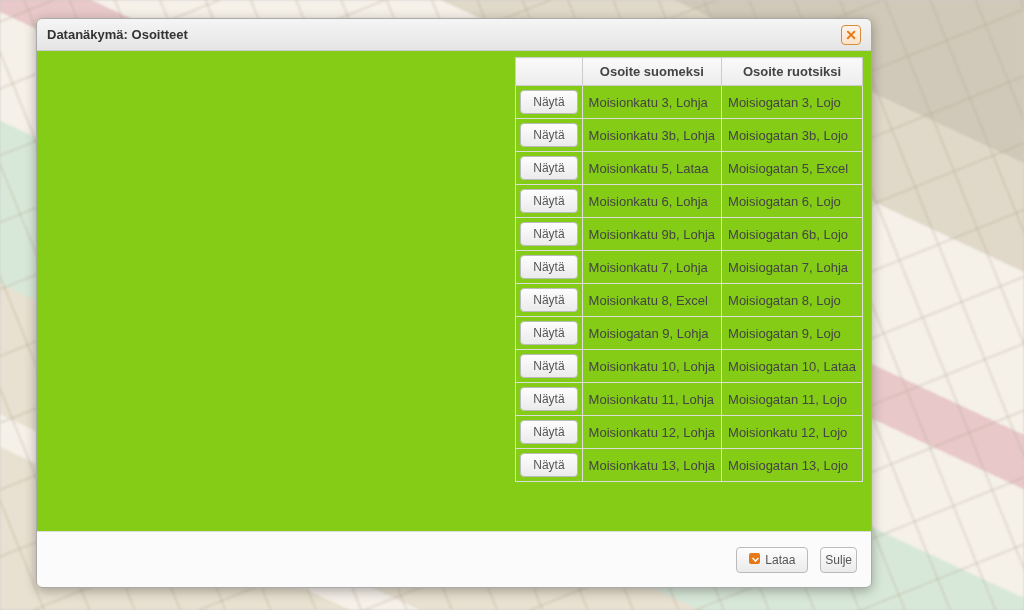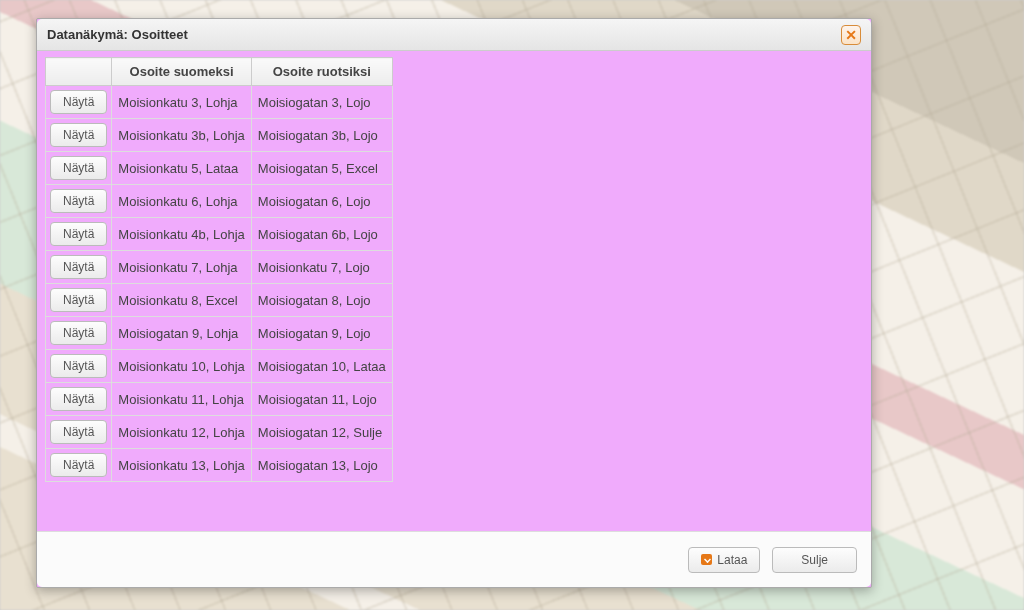--- a/index.html
+++ b/index.html
@@ -28,23 +28,23 @@
       background:
         repeating-linear-gradient(68deg, transparent 0 40px, rgba(180,170,150,0.3) 40px 42px),
         repeating-linear-gradient(-22deg, transparent 0 60px, rgba(180,170,150,0.3) 60px 62px);
     }
     .dialog {
       position: absolute;
       left: 36px;
       top: 18px;
       width: 836px;
       height: 570px;
-      background: #f0abfc;
+      background: #84cc16;
       border: 1px solid #aaa;
-      border-radius: 2px;
+      border-radius: 7px;
       box-shadow: 0 3px 12px rgba(0,0,0,0.3);
       display: flex;
       flex-direction: column;
     }
     .titlebar {
       background: linear-gradient(#f5f5f5, #e5e5e5);
       border-bottom: 1px solid #ccc;
       border-radius: 5px 5px 0 0;
       padding: 8px 10px;
       display: flex;
@@ -72,20 +72,21 @@
       display: flex;
       align-items: center;
       justify-content: center;
     }
     .content {
       flex: 1;
       padding: 6px 8px 6px 8px;
       overflow: hidden;
       display: flex;
       flex-direction: column;
+      align-items: flex-end;
     }
     .scroll-wrap {
       flex: 1;
       overflow-y: scroll;
       border-right: 0;
     }
     .scroll-wrap::-webkit-scrollbar { width: 16px; }
     .scroll-wrap::-webkit-scrollbar-track { background: #f1f1f1; }
     .scroll-wrap::-webkit-scrollbar-thumb { background: #c1c1c1; border-radius: 2px; }
     table {
@@ -131,21 +132,20 @@
     }
     .download-btn {
       background: linear-gradient(#fdfdfd, #ebebeb);
       border: 1px solid #bbb;
       border-radius: 4px;
       padding: 5px 12px;
       font-size: 12px;
       color: #555;
       cursor: pointer;
       display: inline-flex;
-      align-items: center;
       gap: 5px;
     }
     .dl-icon {
       width: 11px;
       height: 11px;
       background: #e67817;
       border-radius: 2px;
       position: relative;
       display: inline-block;
     }
@@ -163,21 +163,21 @@
       padding: 3px 4px;
       font-size: 12px;
       min-width: 110px;
       background: #fff;
       cursor: pointer;
     }
     .close-footer-btn {
       background: linear-gradient(#fdfdfd, #ebebeb);
       border: 1px solid #bbb;
       border-radius: 4px;
-      padding: 5px 28px;
+      padding: 5px 4px;
       font-size: 12px;
       color: #555;
       cursor: pointer;
     }
   </style>
 </head>
 <body>
 
 <div class="map-bg"></div>
 
@@ -214,27 +214,27 @@
               <td>Moisionkatu 5, Lataa</td>
               <td>Moisiogatan 5, Excel</td>
             </tr>
             <tr>
               <td class="btncell"><button class="show-btn">Näytä</button></td>
               <td>Moisionkatu 6, Lohja</td>
               <td>Moisiogatan 6, Lojo</td>
             </tr>
             <tr>
               <td class="btncell"><button class="show-btn">Näytä</button></td>
-              <td>Moisionkatu 4b, Lohja</td>
+              <td>Moisionkatu 9b, Lohja</td>
               <td>Moisiogatan 6b, Lojo</td>
             </tr>
             <tr>
               <td class="btncell"><button class="show-btn">Näytä</button></td>
               <td>Moisionkatu 7, Lohja</td>
-              <td>Moisionkatu 7, Lojo</td>
+              <td>Moisiogatan 7, Lohja</td>
             </tr>
             <tr>
               <td class="btncell"><button class="show-btn">Näytä</button></td>
               <td>Moisionkatu 8, Excel</td>
               <td>Moisiogatan 8, Lojo</td>
             </tr>
             <tr>
               <td class="btncell"><button class="show-btn">Näytä</button></td>
               <td>Moisiogatan 9, Lohja</td>
               <td>Moisiogatan 9, Lojo</td>
@@ -245,21 +245,21 @@
               <td>Moisiogatan 10, Lataa</td>
             </tr>
             <tr>
               <td class="btncell"><button class="show-btn">Näytä</button></td>
               <td>Moisionkatu 11, Lohja</td>
               <td>Moisiogatan 11, Lojo</td>
             </tr>
             <tr>
               <td class="btncell"><button class="show-btn">Näytä</button></td>
               <td>Moisionkatu 12, Lohja</td>
-              <td>Moisiogatan 12, Sulje</td>
+              <td>Moisionkatu 12, Lojo</td>
             </tr>
             <tr>
               <td class="btncell"><button class="show-btn">Näytä</button></td>
               <td>Moisionkatu 13, Lohja</td>
               <td>Moisiogatan 13, Lojo</td>
             </tr>
           </tbody>
       </table>
     </div>
   </div>

